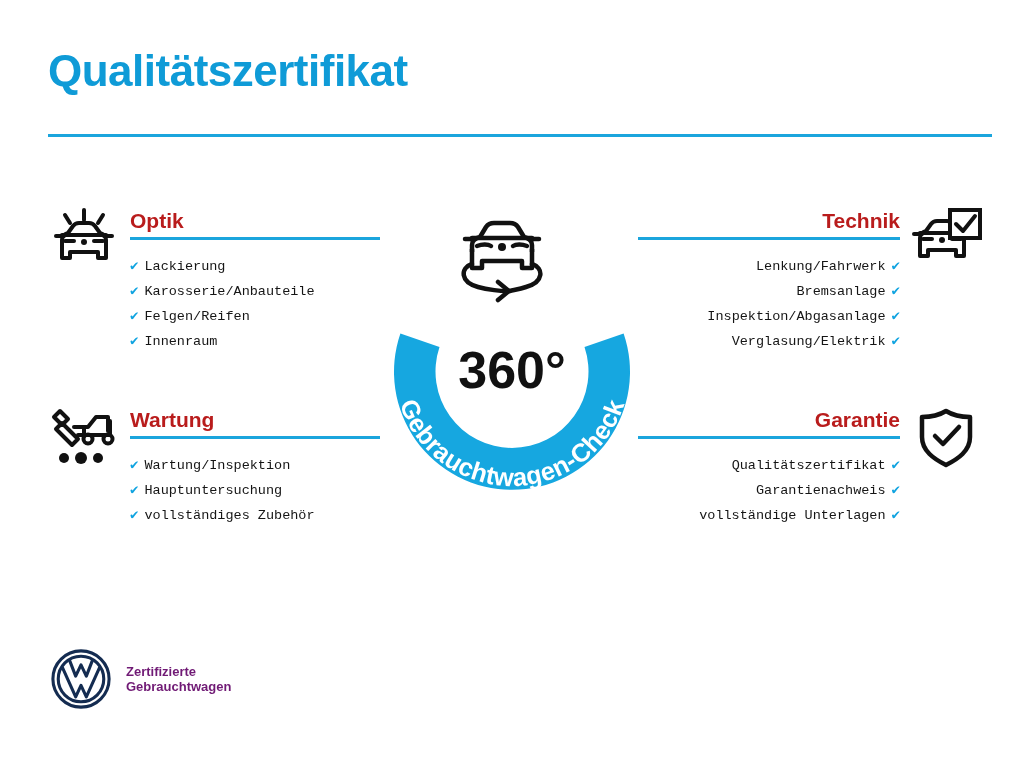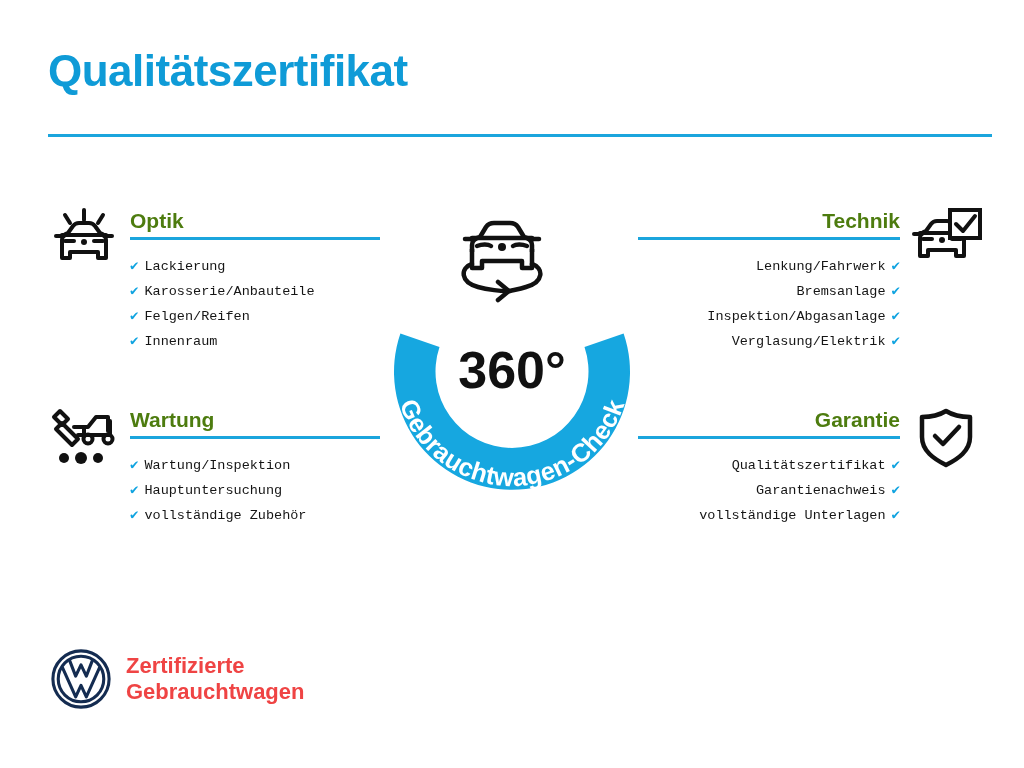--- a/index.html
+++ b/index.html
@@ -70,21 +70,21 @@
     top: 0;
   }
   .sec-optik .sec-head,
   .sec-wartung .sec-head { left: 82px; right: 0; }
   .sec-technik .sec-head,
   .sec-garantie .sec-head { left: 0; right: 82px; }
 
   .sec-title {
     font-size: 21px;
     font-weight: bold;
-    color: #4d7c0f;
+    color: #b91c1c;
     line-height: 1.2;
     padding-bottom: 4px;
     white-space: nowrap;
   }
   .align-left  { text-align: left; }
   .align-right { text-align: right; }
 
   .sec-rule {
     height: 3px;
     background: #1ba5dd;
@@ -136,23 +136,23 @@
   .footer-logo {
     position: absolute;
     left: 50px;
     top: 648px;
     display: flex;
     align-items: center;
     gap: 14px;
   }
   .vw-mark { width: 62px; height: 62px; display: block; }
   .logo-text {
-    font-size: 22px;
+    font-size: 13px;
     font-weight: bold;
-    color: #ef4444;
+    color: #701a75;
     line-height: 1.18;
     white-space: nowrap;
   }
 </style>
 </head>
 <body>
 
 <div class="page-title">Qualitätszertifikat</div>
 <div class="title-rule"></div>
 
@@ -206,21 +206,21 @@
         <circle cx="50" cy="51" r="5" fill="#111"></circle>
       </svg>
     </div>
     <div class="sec-head">
       <div class="sec-title align-left">Wartung</div>
       <div class="sec-rule"></div>
     </div>
     <ul class="sec-list">
       <li><span class="chk">✔</span><span>Wartung/Inspektion</span></li>
       <li><span class="chk">✔</span><span>Hauptuntersuchung</span></li>
-      <li><span class="chk">✔</span><span>vollständige Zubehör</span></li>
+      <li><span class="chk">✔</span><span>vollständiges Zubehör</span></li>
     </ul>
   </div>
 </div>
 
 <div class="section sec-technik">
   <div class="sec-inner">
     <div class="sec-icon">
       <svg viewBox="0 0 72 62" xmlns="http://www.w3.org/2000/svg">
         <path d="M10 36 L10 30 C10 26 13 24 16 23 L21 16 C22.5 14 24.5 13 27 13 L37 13 C39.5 13 41.5 14 43 16 L48 23 C51 24 54 26 54 30 L54 36" fill="none" stroke="#111" stroke-width="4" stroke-linejoin="round"></path>
         <path d="M10 34 L10 48 L18 48 L18 42 L46 42 L46 48 L54 48 L54 34" fill="none" stroke="#111" stroke-width="4" stroke-linejoin="round"></path>

